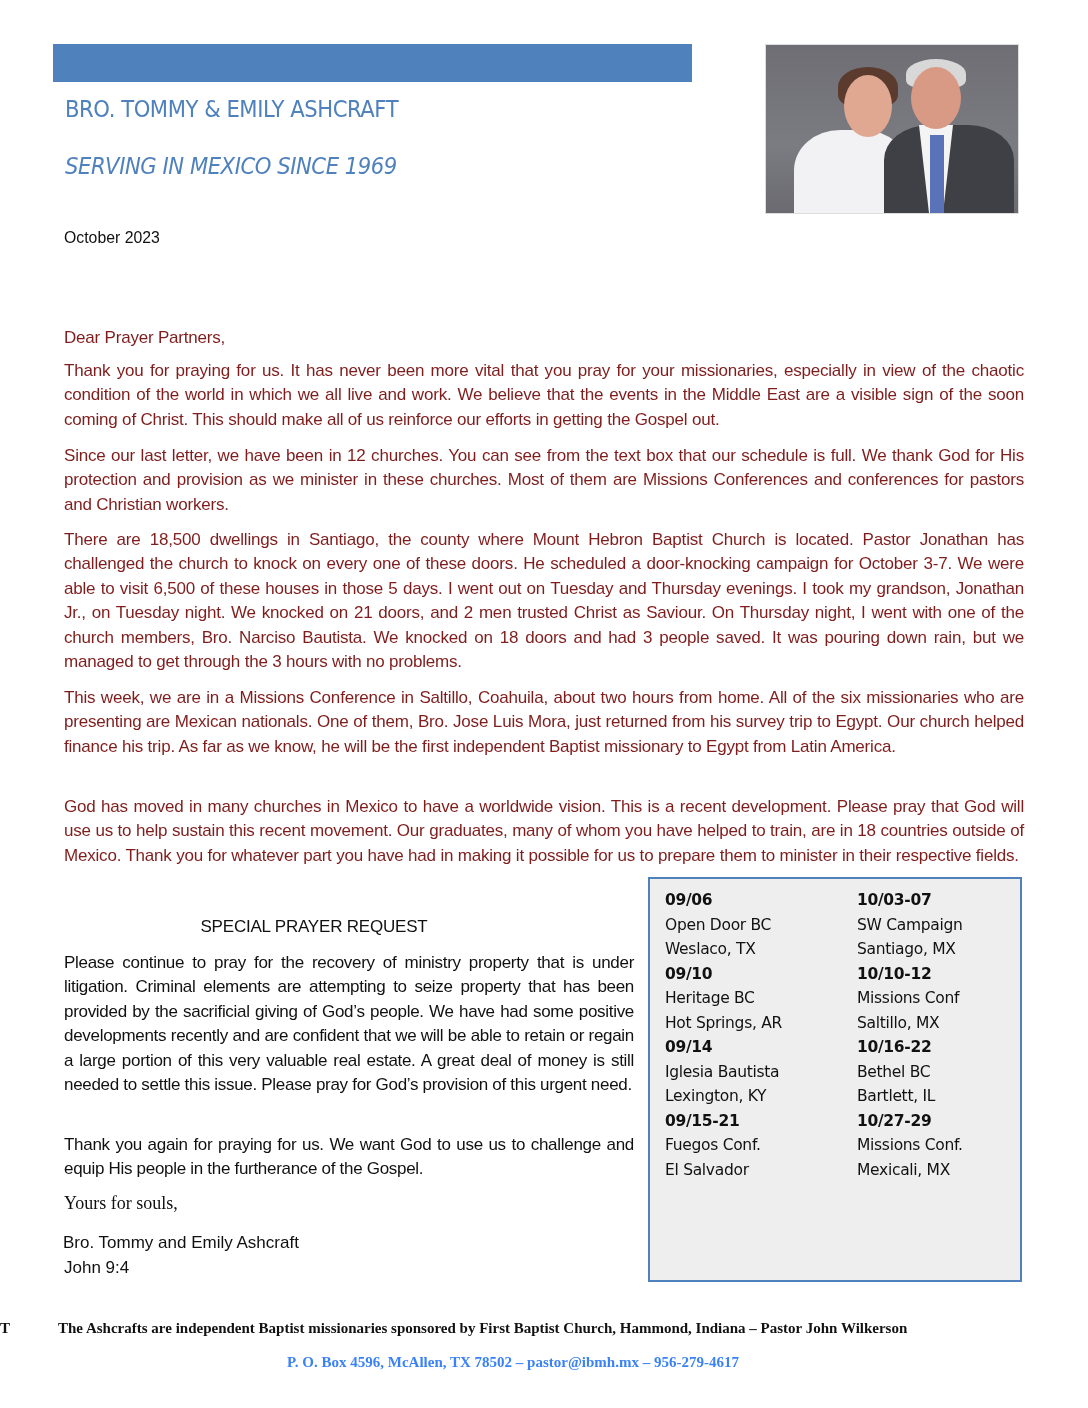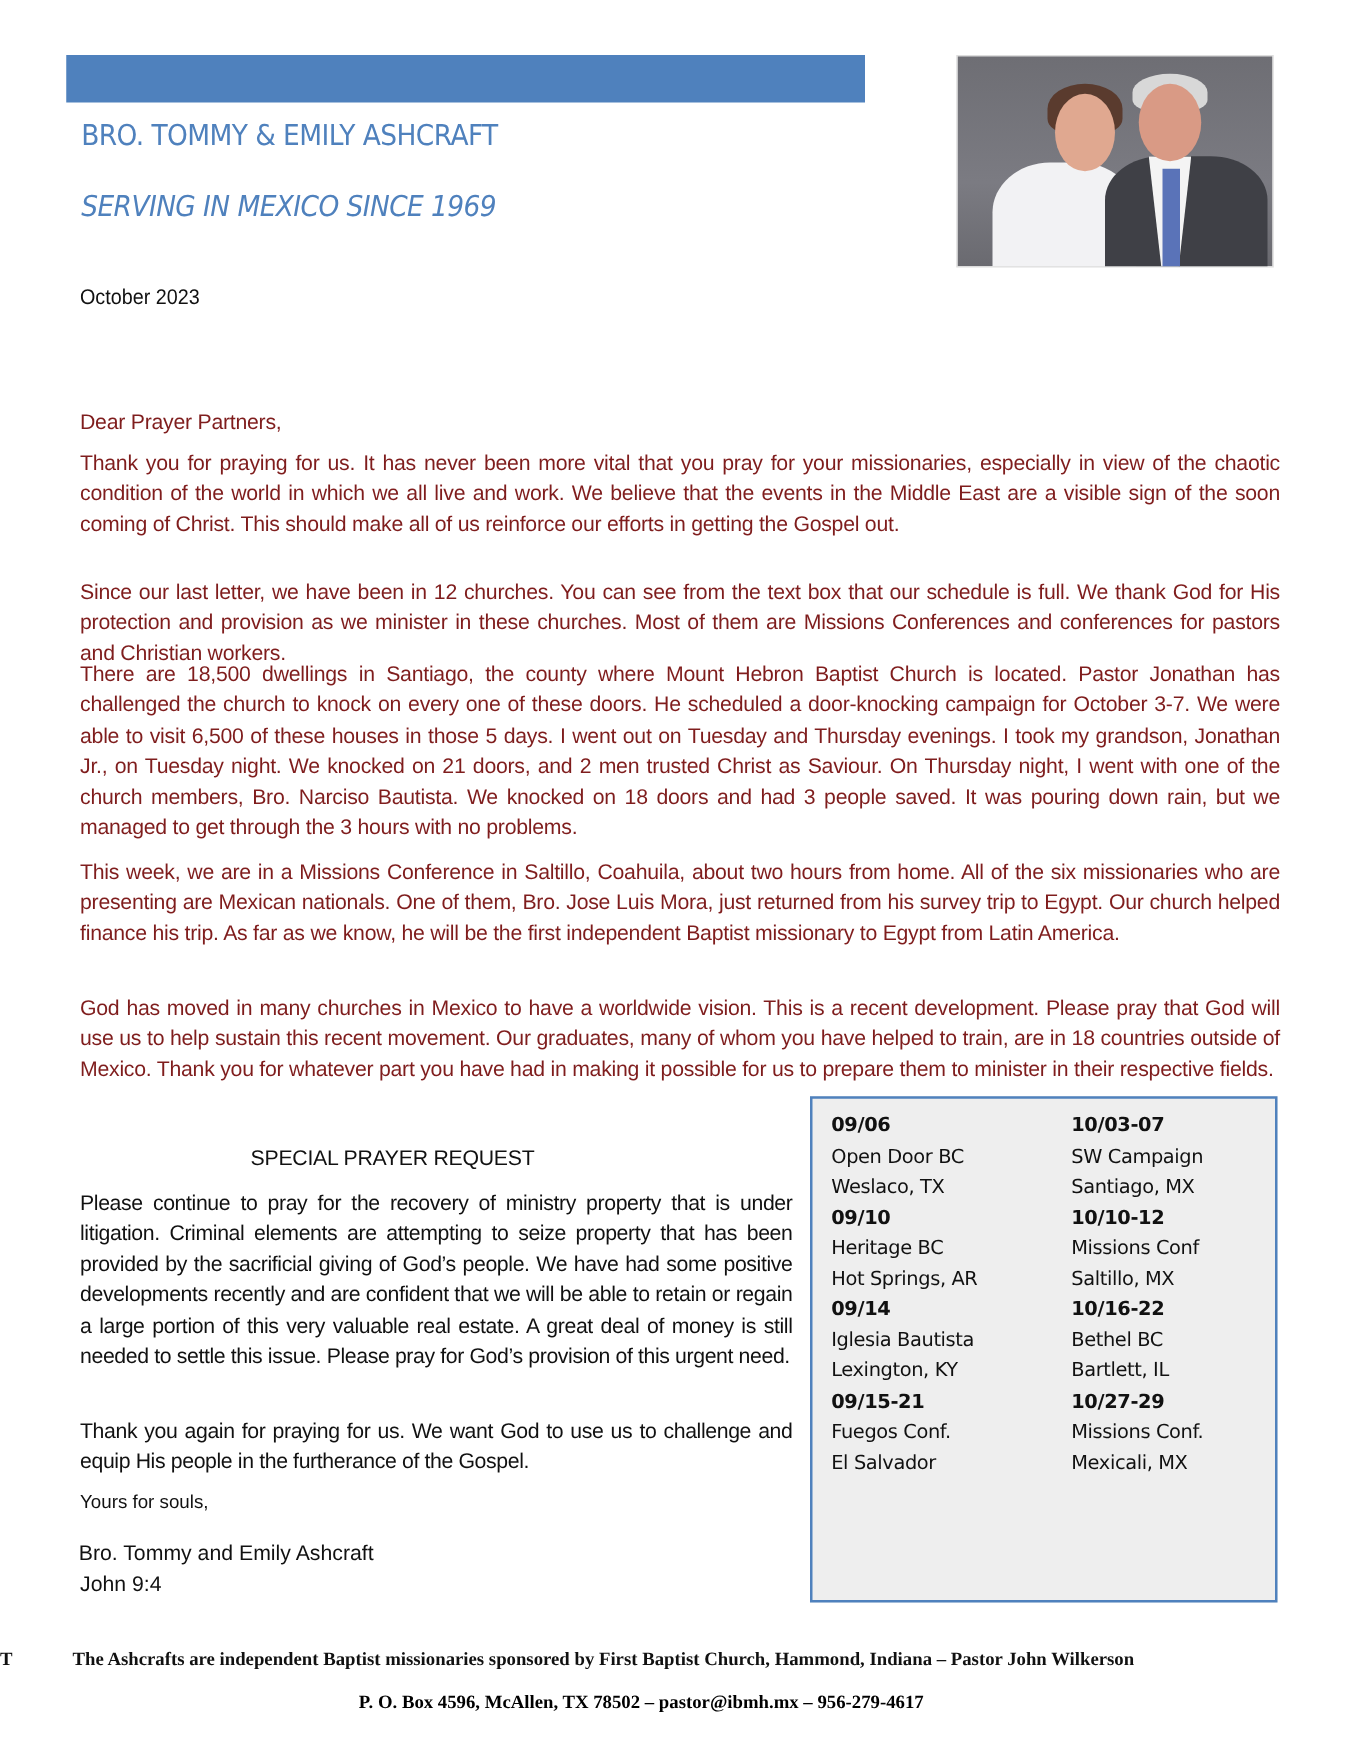--- a/index.html
+++ b/index.html
@@ -37,58 +37,58 @@
   .date {
     position: absolute; left: 64px; top: 228px; font-size: 17px; color: #111;
     transform: scaleX(0.93); transform-origin: left top;
   }
   .body-text {
     position: absolute; left: 64px; width: 960px; font-size: 17px; line-height: 24.4px;
     text-align: justify; color: #7f1d1d; letter-spacing: -0.2px;
   }
   .salutation { top: 326px; }
   .p1 { top: 359px; }
-  .p2 { top: 444px; margin-top: 18px; }
+  .p2 { top: 444px; }
   .p3 { top: 528px; }
   .p4 { top: 686px; }
   .p5 { top: 795px; }
   .prayer-heading {
     position: absolute; left: 64px; width: 500px; top: 917px; font-size: 17px; font-weight: normal;
     text-align: center; letter-spacing: -0.2px;
   }
   .prayer-text {
     position: absolute; left: 64px; width: 570px; top: 951px; font-size: 17px; line-height: 24.4px;
     text-align: justify; letter-spacing: -0.3px;
   }
   .thanks-text {
     position: absolute; left: 64px; width: 570px; top: 1133px; font-size: 17px; line-height: 24.4px;
     text-align: justify; letter-spacing: -0.3px;
   }
-  .closing { position: absolute; left: 64px; top: 1193px; font-size: 15px; }
+  .closing { position: absolute; left: 64px; top: 1193px; font-size: 18px; font-family: Liberation Serif, serif; }
   .signature { position: absolute; left: 63px; top: 1233px; font-size: 17px; }
   .verse { position: absolute; left: 64px; top: 1258px; font-size: 17px; }
   .schedule-box {
     position: absolute; left: 648px; top: 877px; width: 374px; height: 405px;
     background: #eeeeee; border: 2px solid #4f81bd; box-sizing: border-box;
     font-family: "DejaVu Sans", sans-serif; font-size: 15.5px; color: #111; padding-left: 39px;
   }
   .sched-col { position: absolute; top: 9px; }
   .sched-col.left { left: 15px; }
   .sched-col.right { left: 207px; }
   .sched-line { height: 24.5px; line-height: 24.5px; white-space: nowrap; letter-spacing: -0.3px; }
   .sched-line.date-line { font-weight: bold; }
   .footer1 {
     position: absolute; left: 0; top: 1320px; width: 1088px; font-family: "Liberation Serif", serif;
     font-size: 15px; font-weight: bold; color: #111; white-space: nowrap;
   }
   .footer1 .mark { position: absolute; left: 0; top: 0; }
   .footer1 .text { position: absolute; left: 58px; top: 0; }
   .footer2 {
     position: absolute; left: 0; width: 976px; top: 1354px; font-family: "Liberation Serif", serif;
-    font-size: 15px; font-weight: bold; text-align: center; color: #000000; padding-left: 50px; box-sizing: border-box;
+    font-size: 15px; font-weight: bold; text-align: center; color: #3b82f6; padding-left: 50px; box-sizing: border-box;
   }
 </style>
 </head>
 <body>
 
 <div class="header-bar"></div>
 <div class="title">BRO. TOMMY &amp; EMILY ASHCRAFT</div>
 <div class="subtitle">SERVING IN MEXICO SINCE 1969</div>
 
 <div class="photo" title="Photo of Tommy and Emily Ashcraft">

